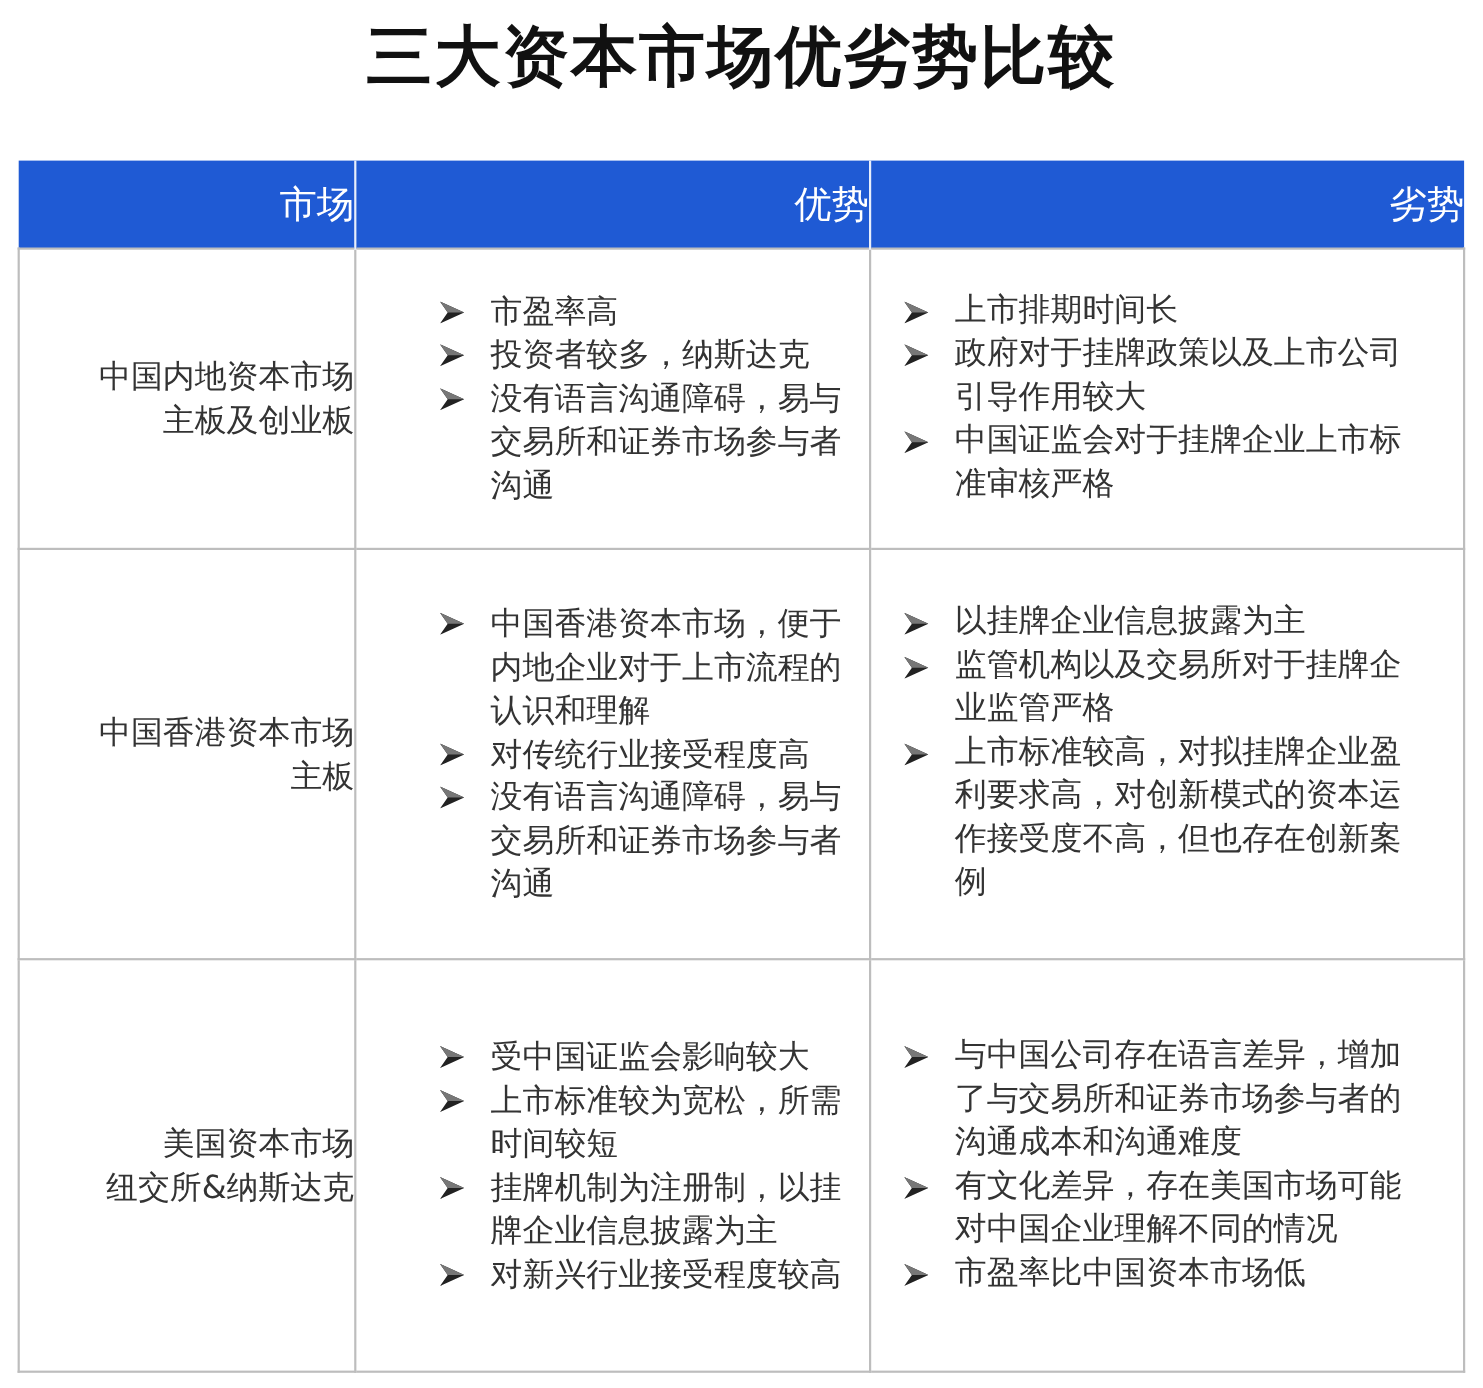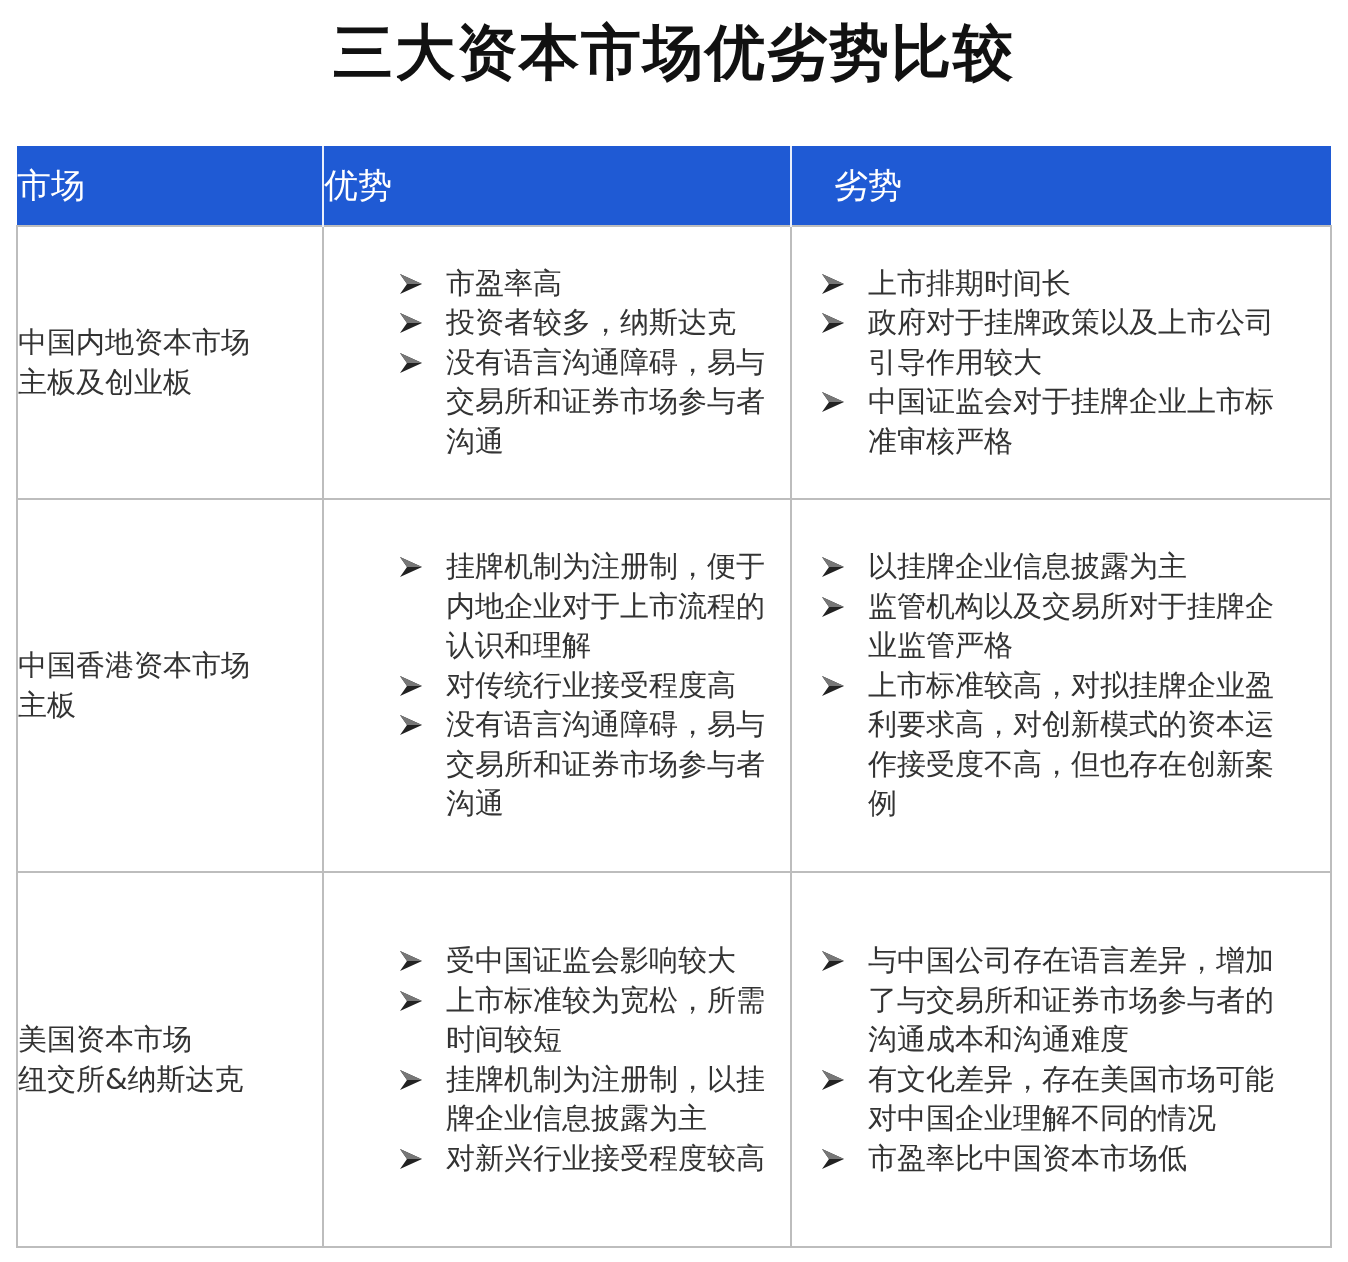--- a/index.html
+++ b/index.html
@@ -15,37 +15,37 @@
   }
   table.cmp {
     position: absolute; left: 16px; top: 146px;
     width: 1314px; border-collapse: collapse; table-layout: fixed;
   }
   table.cmp col.c1 { width: 306px; }
   table.cmp col.c2 { width: 468px; }
   table.cmp col.c3 { width: 540px; }
   thead th {
     background: #1f5ad4; color: #ffffff; height: 79px;
-    font-size: 34px; font-weight: normal; text-align: left;
+    font-size: 34px; font-weight: normal; text-align: right;
     border-left: 2px solid #e8eefb; border-right: 2px solid #e8eefb;
     padding: 0;
   }
   thead th:first-child { border-left: none; }
   thead th:last-child { border-right: none; padding-left: 42px; }
   tbody td {
     border: 2px solid #bdbdbd; vertical-align: middle; padding: 0;
     font-size: 29px; line-height: 39.5px;
   }
   tbody tr.r1 td { height: 271px; }
   tbody tr.r2 td { height: 371px; }
   tbody tr.r3 td { height: 373px; }
-  td.market { text-align: left; color: #333333; }
+  td.market { text-align: right; color: #333333; }
   ul.pts { list-style: none; margin: 0; padding: 0 0 0 30px; }
   td.adv ul.pts { padding-left: 30px; padding-right: 12px; margin-left: 46px; }
-  td.dis ul.pts { padding-left: 30px; padding-right: 44px; }
+  td.dis ul.pts { padding-left: 30px; padding-right: 44px; font-family: Liberation Mono, monospace; }
   ul.pts li { position: relative; padding-left: 46px; color: #333333; }
   ul.pts li .bullet {
     position: absolute; left: 0; top: 10px; width: 22px; height: 20px;
   }
   .market-line { display: block; }
 </style>
 </head>
 <body>
 
 <div class="title">三大资本市场优劣势比较</div>
@@ -107,21 +107,21 @@
     <tr class="r2">
       <td class="market">
         <span class="market-line">中国香港资本市场</span>
         <span class="market-line">主板</span>
       </td>
       <td class="adv">
         <ul class="pts">
           <li><svg class="bullet" viewBox="0 0 22 20">
                 <path d="M0 0 L22 10 L0 20 L7 10 Z" fill="#222"></path>
                 <path d="M0 0 L22 10 L7 10 Z" fill="#777"></path>
-              </svg><span>挂牌机制为注册制，便于内地企业对于上市流程的认识和理解</span></li>
+              </svg><span>中国香港资本市场，便于内地企业对于上市流程的认识和理解</span></li>
           <li><svg class="bullet" viewBox="0 0 22 20">
                 <path d="M0 0 L22 10 L0 20 L7 10 Z" fill="#222"></path>
                 <path d="M0 0 L22 10 L7 10 Z" fill="#777"></path>
               </svg><span>对传统行业接受程度高</span></li>
           <li><svg class="bullet" viewBox="0 0 22 20">
                 <path d="M0 0 L22 10 L0 20 L7 10 Z" fill="#222"></path>
                 <path d="M0 0 L22 10 L7 10 Z" fill="#777"></path>
               </svg><span>没有语言沟通障碍，易与交易所和证券市场参与者沟通</span></li>
         </ul>
       </td>

